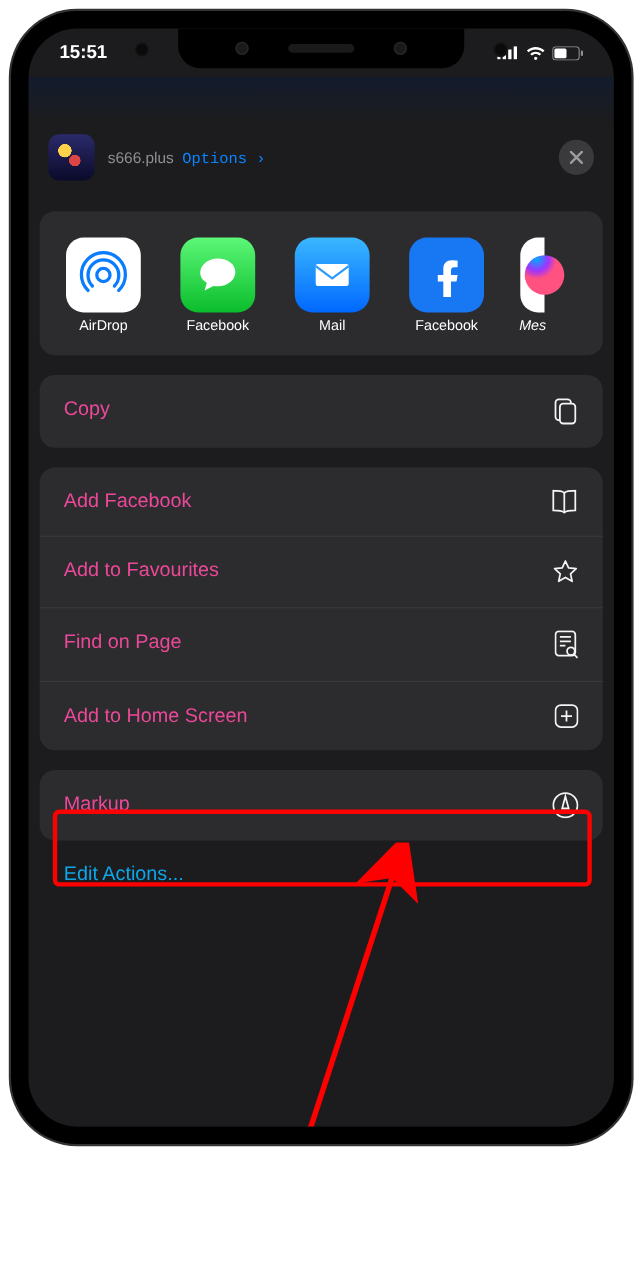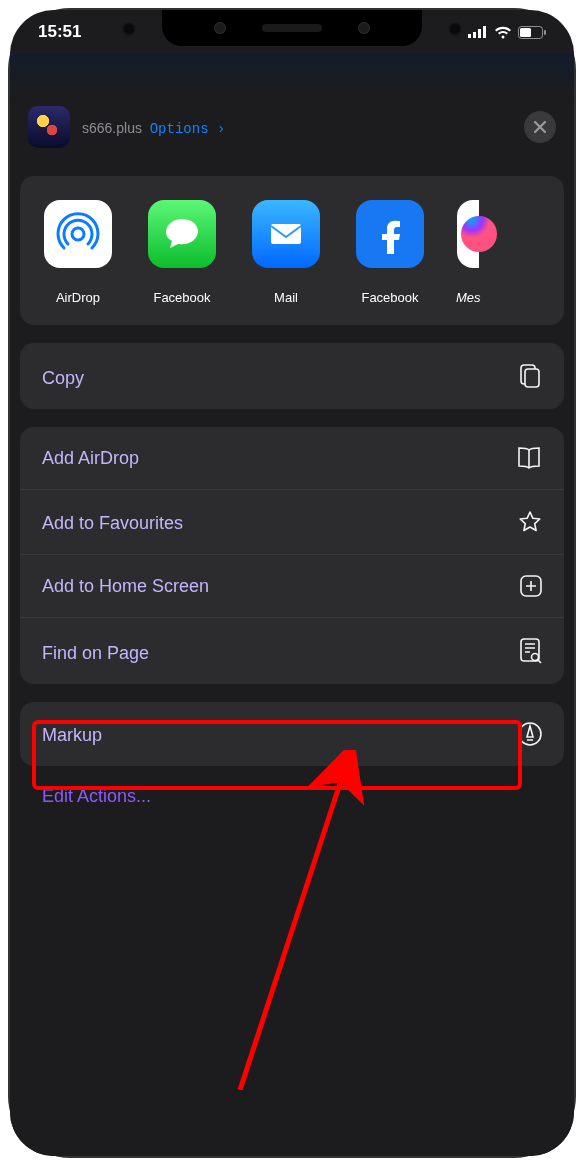--- a/index.html
+++ b/index.html
@@ -5,24 +5,24 @@
   * { box-sizing: border-box; margin: 0; padding: 0; }
   body {
     background: #fff;
     font-family: -apple-system, BlinkMacSystemFont, "Helvetica Neue", sans-serif;
     display: flex;
     justify-content: center;
     padding: 10px;
   }
   .phone {
     width: 564px;
-    height: 1146px;
+    height: 1030px;
     background: #000;
     border-radius: 60px;
-    padding: 0;
+    padding: 16px;
     position: relative;
     box-shadow: 0 0 0 2px #333;
   }
   .screen {
     width: 100%;
     height: 100%;
     background: #1c1c1e;
     border-radius: 44px;
     overflow: hidden;
     position: relative;
@@ -128,21 +128,21 @@
     padding: 24px 20px 20px 20px;
     overflow: hidden;
     background: #2c2c2e;
     border-radius: 14px;
     margin: 12px 10px 0 10px;
   }
   .share-item {
     display: flex;
     flex-direction: column;
     align-items: center;
-    gap: 22px;
+    gap: 4px;
     min-width: 76px;
   }
   .share-item.cut { min-width: 20px; font-style: italic; }
   .share-icon {
     width: 68px; height: 68px;
     border-radius: 16px;
     display: flex; align-items: center; justify-content: center;
   }
   .share-label { color: #fff; font-size: 13px; text-align: center; }
 
@@ -155,33 +155,33 @@
   
   .action-group {
     background: #2c2c2e;
     border-radius: 14px;
     margin: 18px 10px 0 10px;
     overflow: hidden;
     position: relative;
   }
   .action-row {
     display: flex;
-    align-items: flex-end;
+    align-items: flex-start;
     justify-content: space-between;
     padding: 20px 22px;
-    color: #c4b5fd;
+    color: #ec4899;
     font-size: 18px;
     border-bottom: 0.5px solid #3a3a3c;
     position: relative;
   }
   .action-row:last-child { border-bottom: none; }
   .action-row .row-icon { color: #fff; opacity: 0.95; }
   .edit-row {
     padding: 20px 22px;
-    color: #8b5cf6;
+    color: #0ea5e9;
     font-size: 18px;
     margin: 0 10px;
   }
 
   
   .annot-box {
     position: absolute;
     border: 4px solid #ff0000;
     border-radius: 6px;
     pointer-events: none;
@@ -308,53 +308,53 @@
             <svg width="24" height="26" viewBox="0 0 24 26" fill="none" stroke="#fff" stroke-width="1.6">
                 <rect x="7" y="6" width="14" height="18" rx="3"></rect>
                 <path d="M17 6V5a3 3 0 00-3-3H6a3 3 0 00-3 3v13a3 3 0 003 3h1"></path>
               </svg>
           </span>
         </div>
       </div>
 
       <div class="action-group">
         <div class="action-row">
-          <span>Add AirDrop</span>
+          <span>Add Facebook</span>
           <span class="row-icon">
             <svg width="26" height="22" viewBox="0 0 26 22" fill="none" stroke="#fff" stroke-width="1.6">
                 <path d="M13 3c-2-2-5-2-10-2v18c5 0 8 0 10 2 2-2 5-2 10-2V1c-5 0-8 0-10 2z"></path>
                 <path d="M13 3v18"></path>
               </svg>
           </span>
         </div>
         <div class="action-row">
           <span>Add to Favourites</span>
           <span class="row-icon">
             <svg width="24" height="24" viewBox="0 0 24 24" fill="none" stroke="#fff" stroke-width="1.6">
                 <path d="M12 2l2.9 6.3 6.9.7-5.1 4.7 1.4 6.8L12 17l-6.1 3.5 1.4-6.8L2.2 9l6.9-.7L12 2z" stroke-linejoin="round"></path>
-              </svg>
-          </span>
-        </div>
-        <div class="action-row">
-          <span>Add to Home Screen</span>
-          <span class="row-icon">
-            <svg width="22" height="22" viewBox="0 0 22 22" fill="none" stroke="#fff" stroke-width="1.6">
-                <rect x="1" y="1" width="20" height="20" rx="5"></rect>
-                <path d="M11 6v10M6 11h10"></path>
               </svg>
           </span>
         </div>
         <div class="action-row">
           <span>Find on Page</span>
           <span class="row-icon">
             <svg width="22" height="26" viewBox="0 0 22 26" fill="none" stroke="#fff" stroke-width="1.6">
                 <rect x="1" y="1" width="18" height="22" rx="3"></rect>
                 <path d="M5 6h10M5 10h10M5 14h5"></path>
                 <circle cx="15" cy="19" r="3.5"></circle>
                 <path d="M18 22l3 3"></path>
+              </svg>
+          </span>
+        </div>
+        <div class="action-row">
+          <span>Add to Home Screen</span>
+          <span class="row-icon">
+            <svg width="22" height="22" viewBox="0 0 22 22" fill="none" stroke="#fff" stroke-width="1.6">
+                <rect x="1" y="1" width="20" height="20" rx="5"></rect>
+                <path d="M11 6v10M6 11h10"></path>
               </svg>
           </span>
         </div>
       </div>
 
       <div class="action-group">
         <div class="action-row">
           <span>Markup</span>
           <span class="row-icon">
             <svg width="24" height="24" viewBox="0 0 24 24" fill="none" stroke="#fff" stroke-width="1.6">

